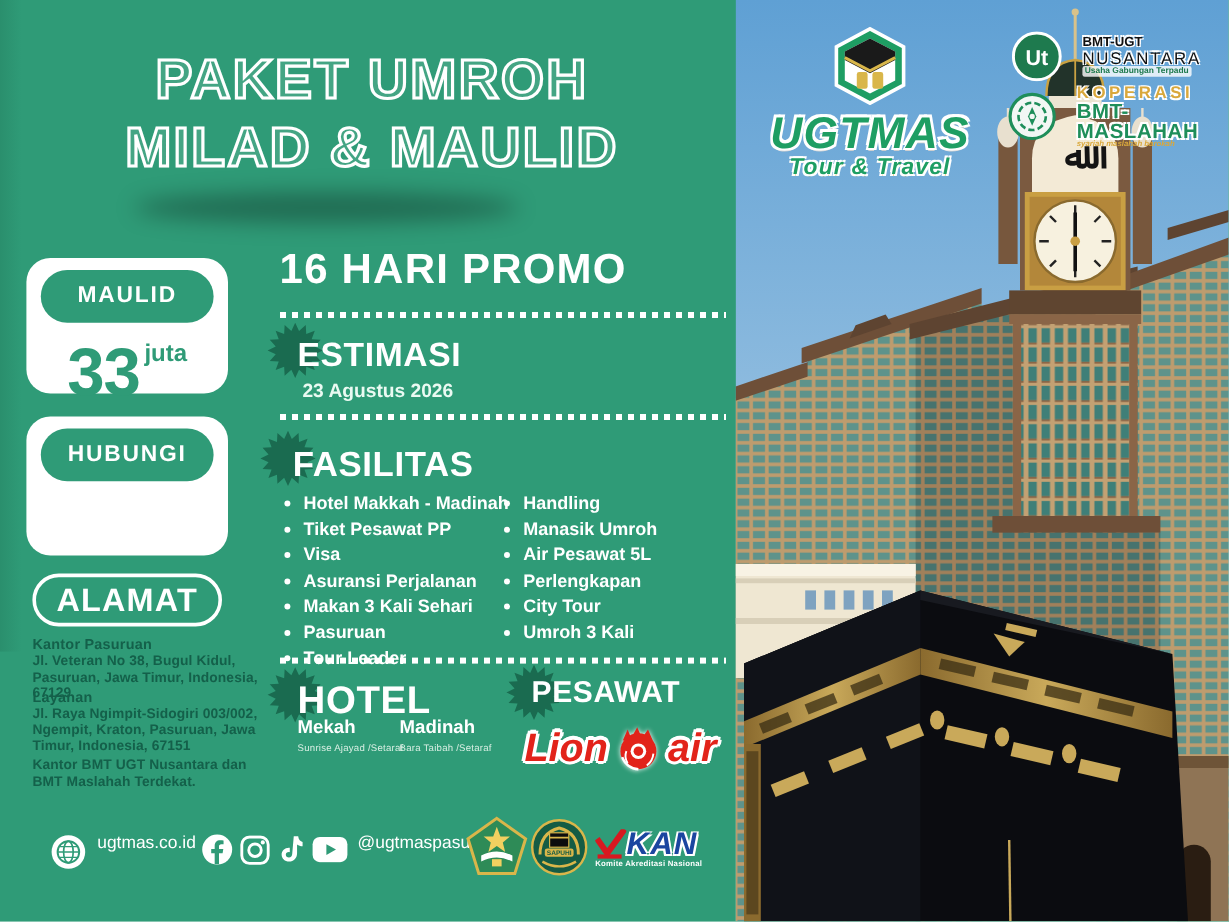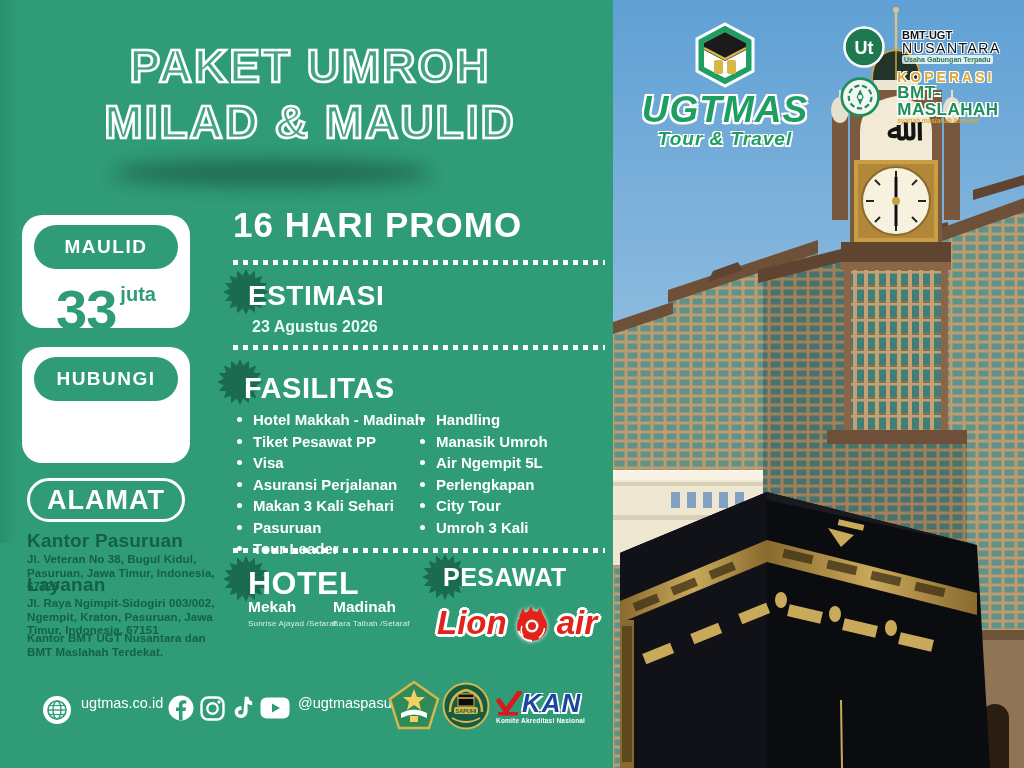--- a/index.html
+++ b/index.html
@@ -23,21 +23,21 @@
     color:#ffffff; font-weight:700; font-size:19px; letter-spacing:1.5px; }
   .price-row { position:absolute; left:0; right:0; top:62px; text-align:center; color:#2F9B77; }
   .price-num { font-size:56px; font-weight:700; letter-spacing:-1px; }
   .price-unit { font-size:20px; font-weight:700; vertical-align:28px; margin-left:4px; }
 
   .outline-pill { position:absolute; left:27px; top:478px; width:158px; height:44px;
     border:3.5px solid #ffffff; border-radius:24px; display:flex; align-items:center; justify-content:center;
     color:#ffffff; font-weight:700; font-size:27px; letter-spacing:1px; }
 
   .addr { position:absolute; left:27px; width:205px; color:#14604A; }
-  .addr h4 { font-size:19px; font-weight:700; margin-bottom:1px; letter-spacing:0.2px; }
+  .addr h4 { font-size:12px; font-weight:700; margin-bottom:1px; letter-spacing:0.2px; }
   .addr p { font-size:11.5px; font-weight:700; line-height:13.5px; letter-spacing:0.1px; }
 
   .promo-heading { position:absolute; left:233px; top:205px; color:#ffffff;
     font-size:35px; font-weight:700; letter-spacing:1px; }
 
   .dots { position:absolute; left:233px; width:372px; height:5px;
     background:repeating-linear-gradient(90deg,#ffffff 0 5px,transparent 5px 10px); }
 
   .sec { position:absolute; }
   .star { position:absolute; width:48px; height:48px; z-index:0; }
@@ -175,21 +175,21 @@
       <div class="fitem">
           <span class="fdot"></span>
           <span>Handling</span>
         </div>
       <div class="fitem">
           <span class="fdot"></span>
           <span>Manasik Umroh</span>
         </div>
       <div class="fitem">
           <span class="fdot"></span>
-          <span>Air Ngempit 5L</span>
+          <span>Air Pesawat 5L</span>
         </div>
       <div class="fitem">
           <span class="fdot"></span>
           <span>Perlengkapan</span>
         </div>
       <div class="fitem">
           <span class="fdot"></span>
           <span>City Tour</span>
         </div>
       <div class="fitem">

